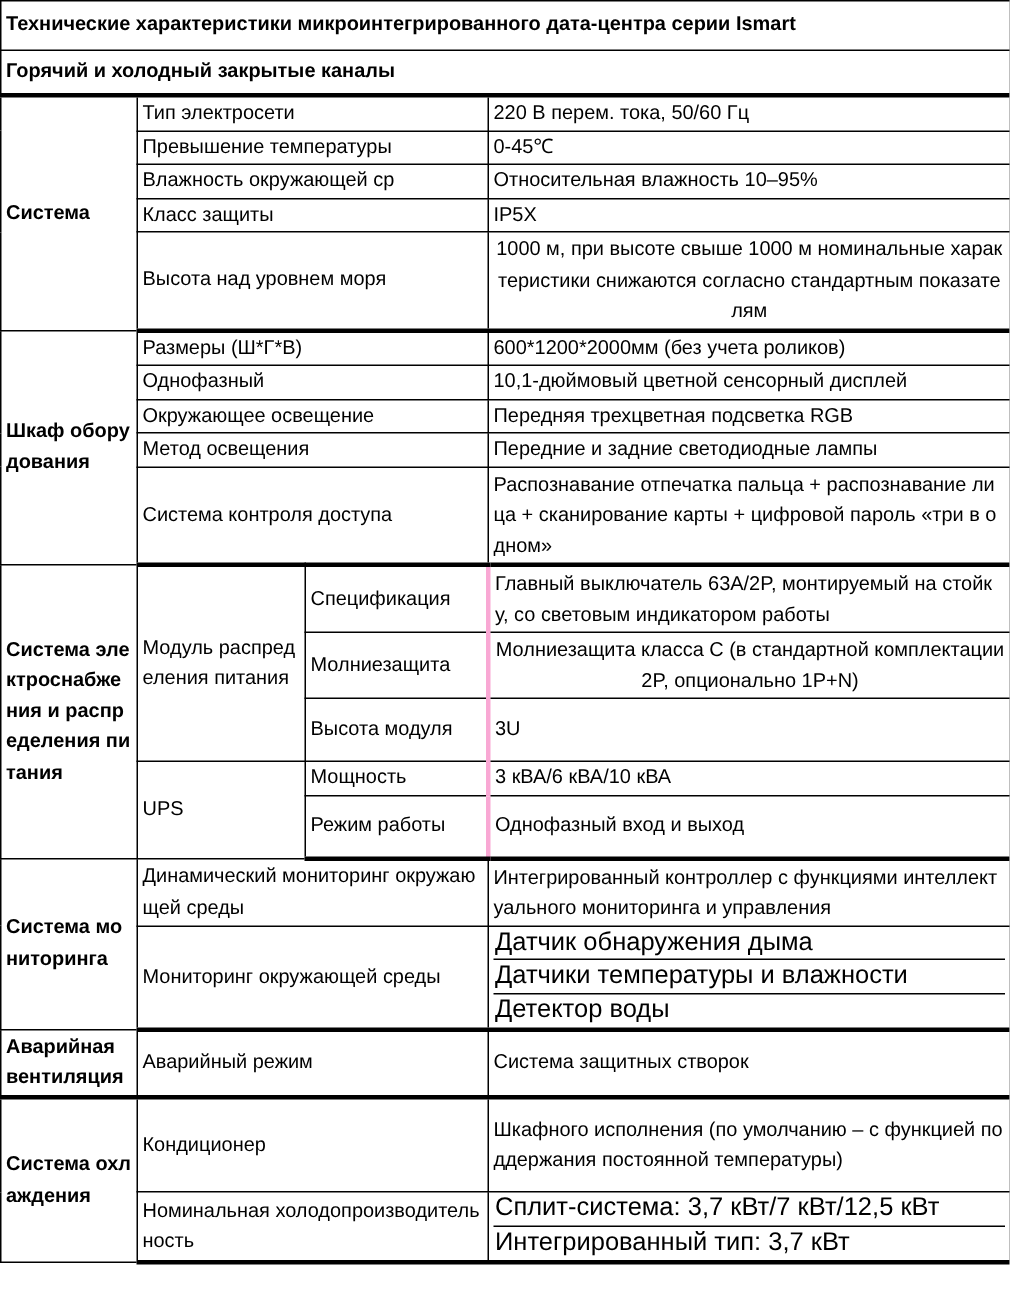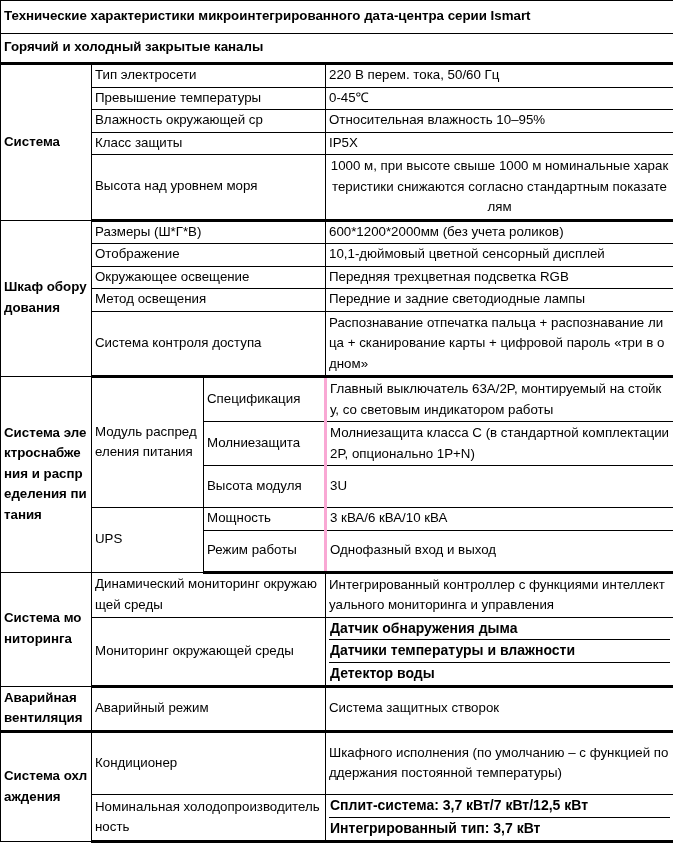--- a/index.html
+++ b/index.html
@@ -92,25 +92,24 @@
   
   table.inner {
     width: 100%;
     border-collapse: collapse;
     table-layout: fixed;
   }
   table.inner td {
     border: none;
     border-bottom: 1px solid #000;
     padding: 0 0 1px 1px;
-    font-size: 14px;
+    font-size: 17px;
     line-height: 20.5px;
     height: 21px;
     vertical-align: middle;
-    font-weight: bold;
   }
   table.inner tr:last-child td { border-bottom: none; }
   td.nopad { padding: 0; }
 </style>
 </head>
 <body>
 
 <div class="sheet">
 <table class="spec">
   <colgroup>
@@ -150,21 +149,21 @@
       <td class="item" colspan="2" style="height:62px;">Высота над уровнем моря</td>
       <td class="val top" style="padding-top:1px;text-align:center;">1000 м, при высоте свыше 1000 м номинальные характеристики снижаются согласно стандартным показателям</td>
     </tr>
 
     <tr>
       <td class="cat" rowspan="5">Шкаф оборудования</td>
       <td class="item" colspan="2" style="height:21px;">Размеры (Ш*Г*В)</td>
       <td class="val">600*1200*2000мм (без учета роликов)</td>
     </tr>
     <tr>
-      <td class="item" colspan="2" style="height:21px;">Отображение</td>
+      <td class="item" colspan="2" style="height:21px;">Однофазный</td>
       <td class="val">10,1-дюймовый цветной сенсорный дисплей</td>
     </tr>
     <tr>
       <td class="item" colspan="2" style="height:21px;">Окружающее освещение</td>
       <td class="val">Передняя трехцветная подсветка RGB</td>
     </tr>
     <tr>
       <td class="item" colspan="2" style="height:21px;">Метод освещения</td>
       <td class="val">Передние и задние светодиодные лампы</td>
     </tr>
@@ -174,21 +173,21 @@
     </tr>
 
     <tr>
       <td class="cat" rowspan="5">Система электроснабжения и распределения питания</td>
       <td class="item" rowspan="3">Модуль распределения питания</td>
       <td class="item sub" style="height:42px;">Спецификация</td>
       <td class="val top" style="padding-top:1px;margin-left:32px;">Главный выключатель 63А/2P, монтируемый на стойку, со световым индикатором работы</td>
     </tr>
     <tr>
       <td class="item sub" style="height:42px;">Молниезащита</td>
-      <td class="val top" style="padding-top:1px;">Молниезащита класса C (в стандартной комплектации 2P, опционально 1P+N)</td>
+      <td class="val top" style="padding-top:1px;text-align:center;">Молниезащита класса C (в стандартной комплектации 2P, опционально 1P+N)</td>
     </tr>
     <tr>
       <td class="item sub" style="height:42px;">Высота модуля</td>
       <td class="val">3U</td>
     </tr>
     <tr>
       <td class="item" rowspan="2">UPS</td>
       <td class="item sub" style="height:21px;">Мощность</td>
       <td class="val">3 кВА/6 кВА/10 кВА</td>
     </tr>

